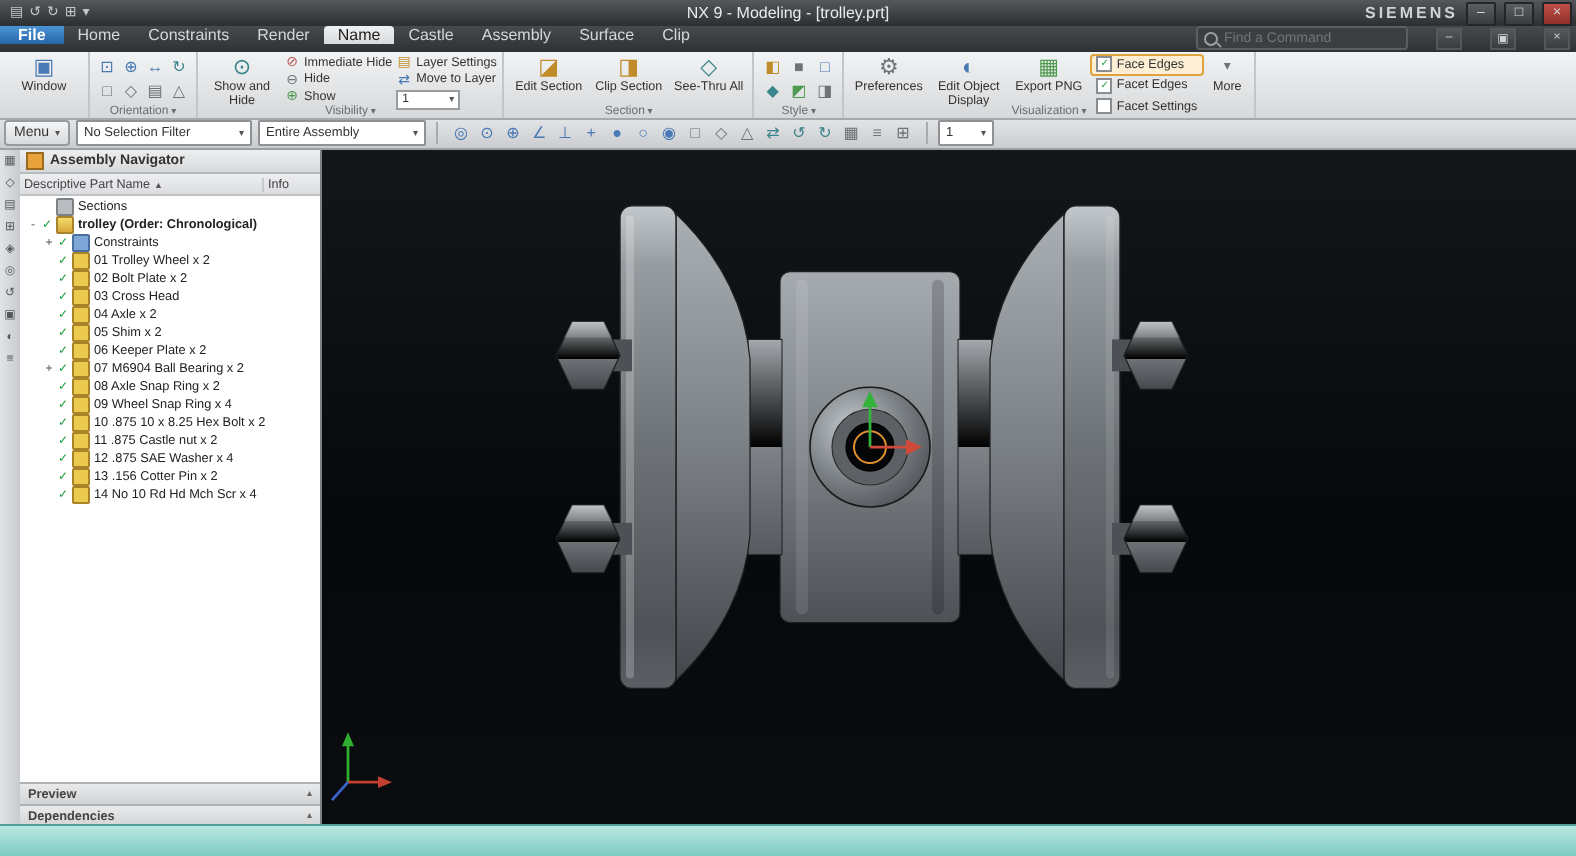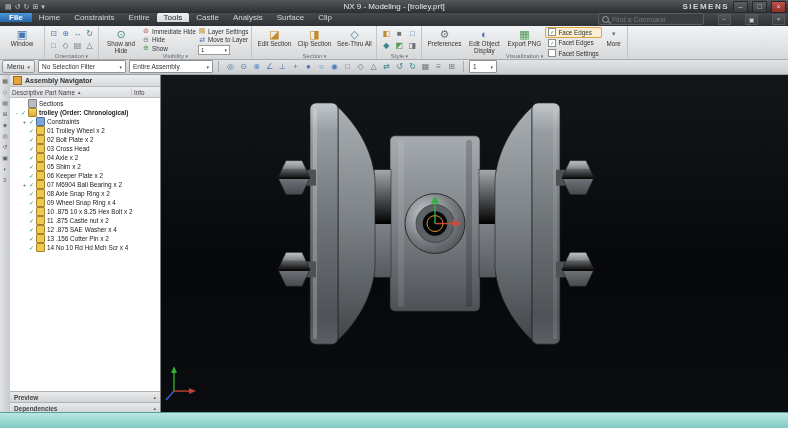--- a/index.html
+++ b/index.html
@@ -141,24 +141,24 @@
       <span class="winbtn close">×</span>
     </div>
   </div>
 
   <div class="tabrow">
     <div class="file-tab">File</div>
     <div style="display:flex">
 
     <div class="rtab">Home</div>
         <div class="rtab">Constraints</div>
-        <div class="rtab">Entire</div>
-        <div class="rtab active">Tools</div>
+        <div class="rtab">Render</div>
+        <div class="rtab active">Name</div>
         <div class="rtab">Castle</div>
-        <div class="rtab">Analysis</div>
+        <div class="rtab">Assembly</div>
         <div class="rtab">Surface</div>
         <div class="rtab">Clip</div>
       </div>
     <div class="tabrow-right">
       <div class="findbox">
         <span class="mag"></span>
         <input placeholder="Find a Command" style="">
       </div>
       <span class="docbtn">–</span>
       <span class="docbtn">▣</span>

